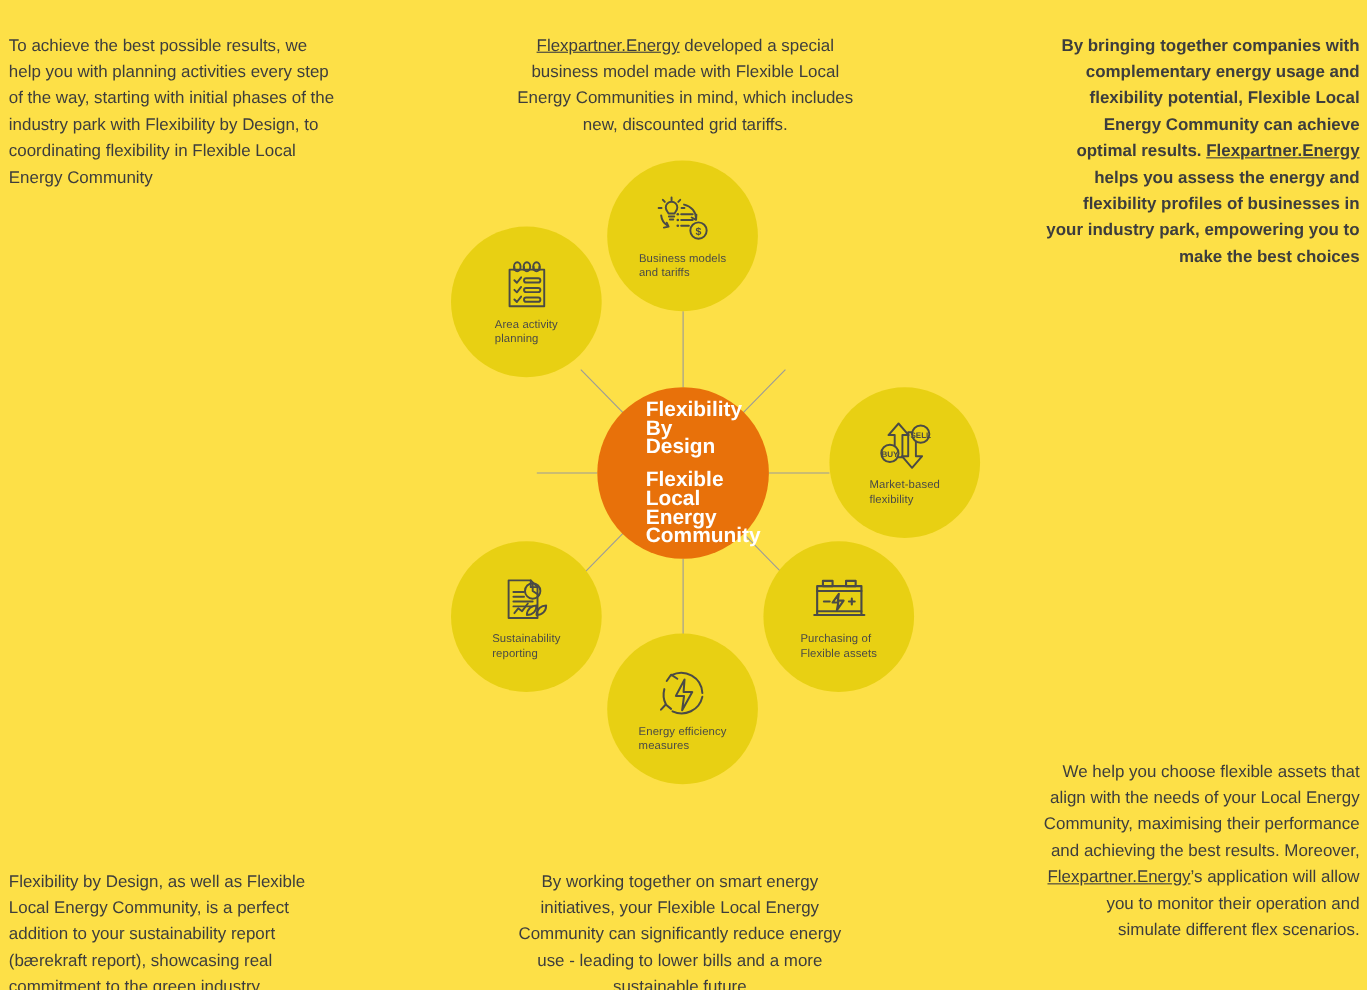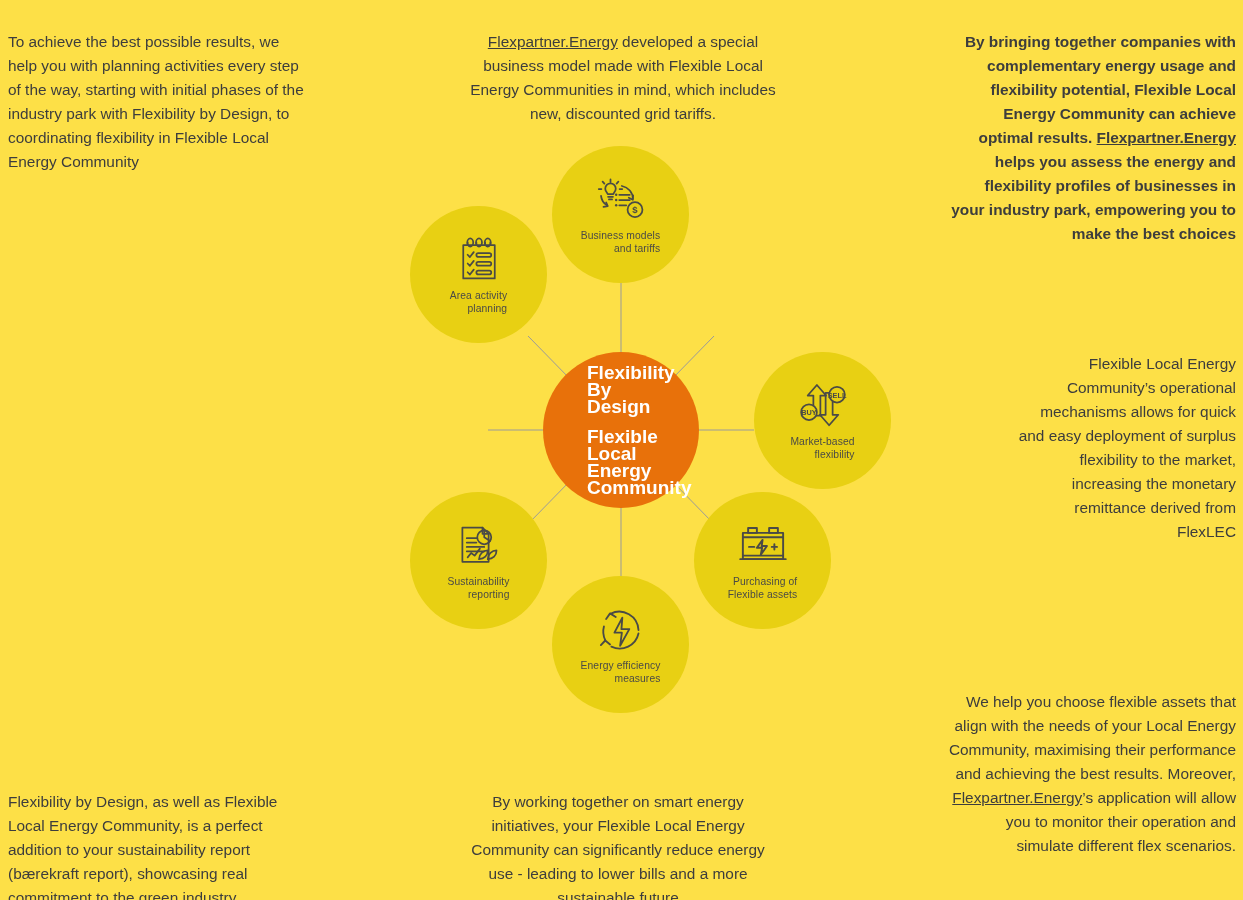--- a/index.html
+++ b/index.html
@@ -66,21 +66,21 @@
   }
   .sat .ico {
     width: 56px; height: 52px;
     display: block;
     margin-bottom: 3px;
   }
   .sat .lbl {
     font-size: 10.3px;
     line-height: 13.2px;
     color: #4a4a46;
-    text-align: right;
+    text-align: left;
     white-space: pre-line;
     letter-spacing: .1px;
     padding: 0 6px;
   }
 
   
   #hub {
     width: 156px; height: 156px;
     background: #e8710a;
     left: 225px; top: 212px;
@@ -117,23 +117,20 @@
 
   <div class="blurb center" id="blurb-top-center">
     <span class="link">Flexpartner.Energy</span><span> developed a special business model made with Flexible Local Energy Communities in mind, which includes new, discounted grid tariffs.</span>
   </div>
 
   <div class="blurb right" id="blurb-top-right">
     <span>By bringing together companies with complementary energy usage and flexibility potential, Flexible Local Energy Community can achieve optimal results. </span><span class="link">Flexpartner.Energy</span><span> helps you assess the energy and flexibility profiles of businesses in your industry park, empowering you to make the best choices</span>
   </div>
 
 
-  <div class="blurb right" id="blurb-mid-right">
-    <span>Flexible Local Energy Community’s operational mechanisms allows for quick and easy deployment of surplus flexibility to the market, increasing the monetary remittance derived from FlexLEC</span>
-  </div>
 
   <div class="blurb left" id="blurb-bottom-left">
     <span>Flexibility by Design, as well as Flexible Local Energy Community, is a perfect addition to your sustainability report (bærekraft report), showcasing real commitment to the green industry.</span>
   </div>
 
   <div class="blurb center" id="blurb-bottom-center">
     <span>By working together on smart energy initiatives, your Flexible Local Energy Community can significantly reduce energy use - leading to lower bills and a more sustainable future</span>
   </div>
 
   <div class="blurb right" id="blurb-bottom-right">

